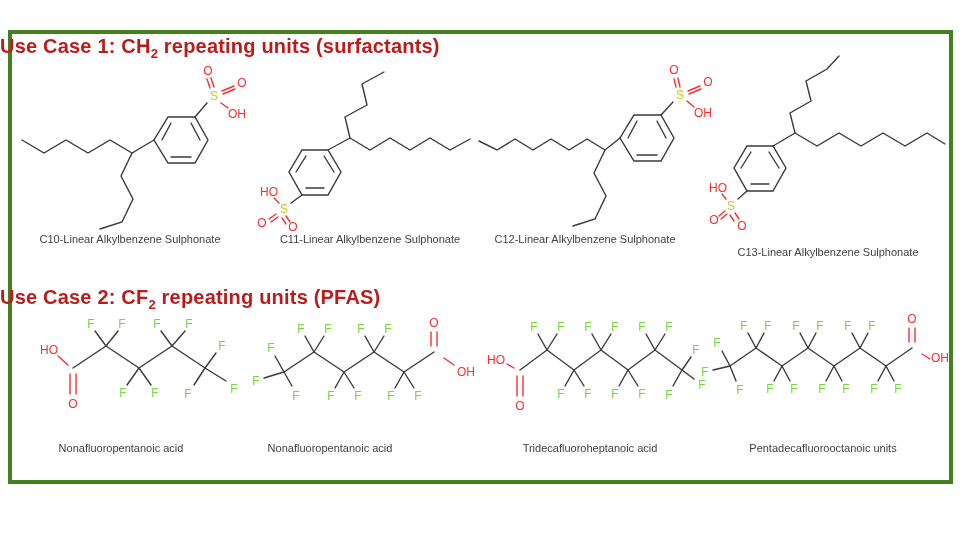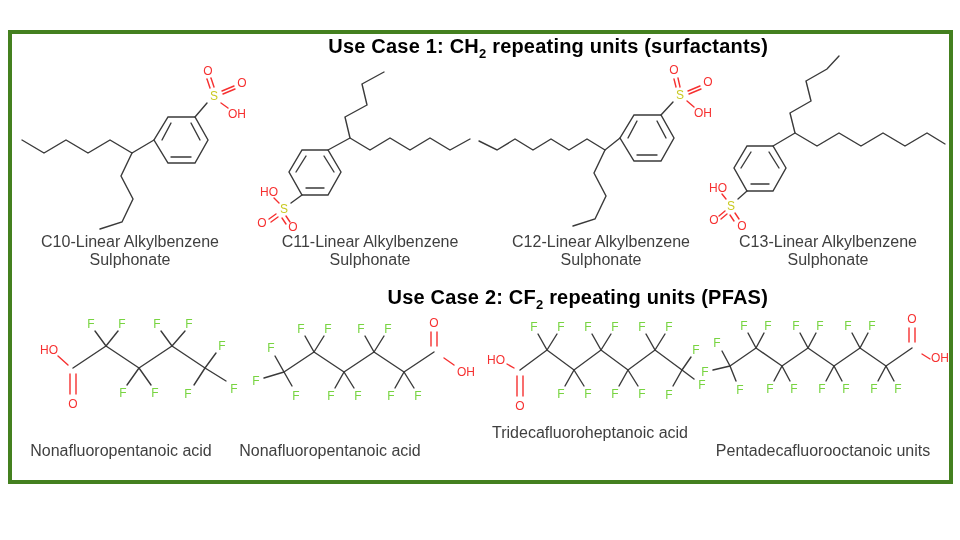--- a/index.html
+++ b/index.html
@@ -5,26 +5,26 @@
   html,body { margin:0; padding:0; }
   body {
     width:960px; height:540px; background:#ffffff; position:relative;
     font-family:"Liberation Sans", sans-serif; overflow:hidden;
   }
   .frame {
     position:absolute; left:8px; top:30px; width:945px; height:454px;
     box-sizing:border-box; border:4px solid #44801f; background:#ffffff;
   }
   .title {
-    position:absolute; left:0; width:768px; text-align:right;
-    font-weight:bold; font-size:20px; color:#000000; letter-spacing:0.2px;
+    position:absolute; left:0; width:768px; text-align:left;
+    font-weight:bold; font-size:20px; color:#b91c1c; letter-spacing:0.2px;
   }
   .title sub { font-size:13px; }
   .caption {
-    position:absolute; text-align:center; font-size:16px; color:#3f3f3f;
+    position:absolute; text-align:center; font-size:11px; color:#3f3f3f;
   }
   .mol { position:absolute; overflow:visible; }
   .mol text { text-anchor:middle; dominant-baseline:central; font-size:12px;
               font-family:"Liberation Sans", sans-serif; }
   .bd { stroke:#3a3a3a; stroke-width:1.4; fill:none; stroke-linecap:round; }
   .bo { stroke:#f63030; stroke-width:1.4; fill:none; stroke-linecap:round; }
   .af { fill:#78d441; }
   .ao { fill:#f63030; }
   .as { fill:#c9c920; font-size:13px; }
 </style>
@@ -130,22 +130,22 @@
     <line class="bo" x1="25" y1="163" x2="29" y2="169"></line>
     <text class="as" x="26" y="154">S</text>
     <text class="ao" x="13" y="136">HO</text>
     <text class="ao" x="9" y="168">O</text>
     <text class="ao" x="37" y="174">O</text>
   </g>
 </svg>
 
 <div class="caption" style="left:18px;top:233px;width:224px">C10-Linear Alkylbenzene Sulphonate</div>
 <div class="caption" style="left:257px;top:233px;width:226px">C11-Linear Alkylbenzene Sulphonate</div>
-<div class="caption" style="left:488px;top:233px;width:226px">C12-Linear Alkylbenzene Sulphonate</div>
-<div class="caption" style="left:703px;top:233px;width:250px">C13-Linear Alkylbenzene Sulphonate</div>
+<div class="caption" style="left:472px;top:233px;width:226px">C12-Linear Alkylbenzene Sulphonate</div>
+<div class="caption" style="left:703px;top:246px;width:250px">C13-Linear Alkylbenzene Sulphonate</div>
 
 <div class="title" style="top:286px"><span>Use Case 2: CF</span><sub>2</sub><span> repeating units (PFAS)</span></div>
 
 <svg class="mol" style="left:15px;top:308px" width="240" height="120" viewBox="0 0 240 120">
   <g>
     <polyline class="bd" points="58,60 91,38 124,60 157,38 190,60"></polyline>
   </g>
   <g>
     <line class="bo" x1="43" y1="48" x2="53" y2="57"></line>
     <line class="bo" x1="55" y1="66" x2="55" y2="86"></line>
@@ -301,14 +301,14 @@
     <line class="bo" x1="209" y1="34" x2="209" y2="20"></line>
     <line class="bo" x1="215" y1="34" x2="215" y2="20"></line>
     <line class="bo" x1="222" y1="46" x2="230" y2="51"></line>
     <text class="ao" x="212" y="11">O</text>
     <text class="ao" x="240" y="50">OH</text>
   </g>
 </svg>
 
 <div class="caption" style="left:16px;top:442px;width:210px">Nonafluoropentanoic acid</div>
 <div class="caption" style="left:225px;top:442px;width:210px">Nonafluoropentanoic acid</div>
-<div class="caption" style="left:485px;top:424px;width:210px">Tridecafluoroheptanoic acid</div>
+<div class="caption" style="left:485px;top:442px;width:210px">Tridecafluoroheptanoic acid</div>
 <div class="caption" style="left:715px;top:442px;width:216px">Pentadecafluorooctanoic units</div>
 
 </body></html>

